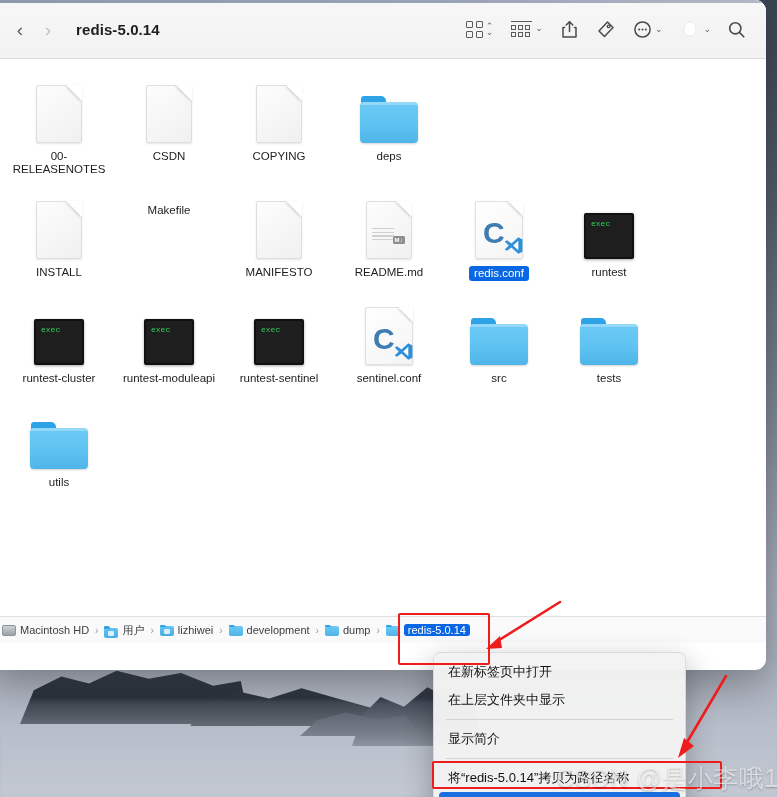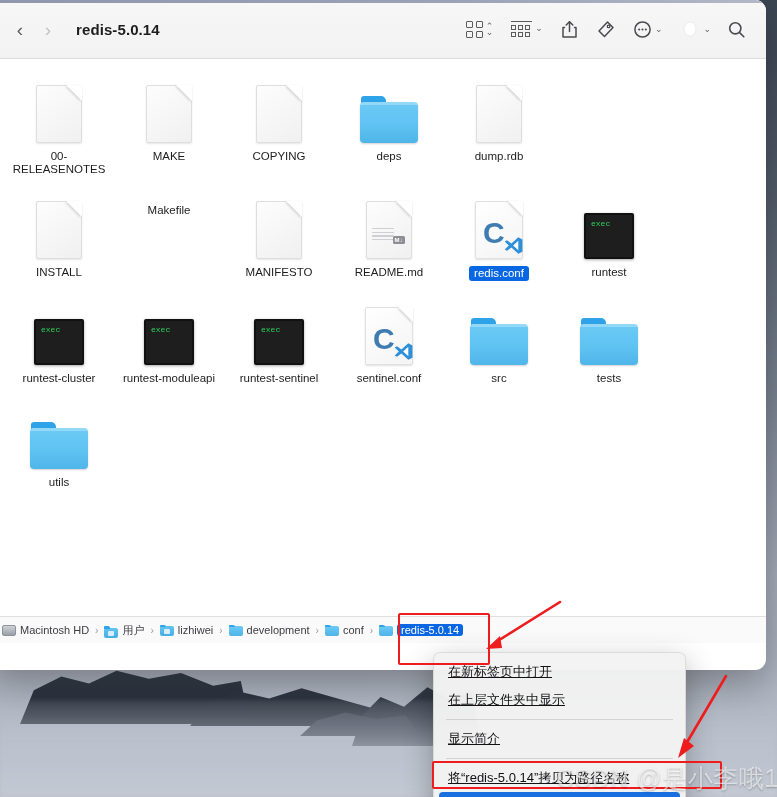--- a/index.html
+++ b/index.html
@@ -235,21 +235,21 @@
     background: rgba(243,243,243,0.97);
     border: 1px solid rgba(0,0,0,0.10);
     border-radius: 7px;
     box-shadow: 0 10px 30px rgba(0,0,0,0.30);
     padding: 5px 0 5px 0;
     overflow: hidden;
     font-size: 13px; color: #121214;
   }
   .mi {
     padding: 5px 12px 5px 14px; line-height: 18px; white-space: nowrap;
-    overflow: hidden; text-overflow: ellipsis; text-decoration: underline;
+    overflow: hidden; text-overflow: ellipsis;
   }
   .mi.hl { background: #1a6fe0; color: #fff; margin: 0 5px; border-radius: 4px; padding-left: 9px; }
   .msep { height: 1px; background: rgba(0,0,0,0.12); margin: 5px 12px; }
 
   
   .ann-rect {
     position: absolute; border: 2.5px solid #ee1c1c; border-radius: 2px; pointer-events: none;
   }
   #ann-rect-crumb { left: 398px; top: 613px; width: 92px; height: 52px; }
   #ann-rect-menuitem { left: 432px; top: 761px; width: 290px; height: 28px; }
@@ -366,42 +366,36 @@
       <div class="cell" style="margin-left:16px;">
         <div class="icon-wrap">
           <div class="doc"></div>
         </div>
         <div class="flabel">00-RELEASENOTES</div>
       </div>
       <div class="cell">
         <div class="icon-wrap">
           <div class="doc"></div>
         </div>
-        <div class="flabel">MAKE</div>
+        <div class="flabel">CSDN</div>
       </div>
       <div class="cell">
         <div class="icon-wrap">
           <div class="doc"></div>
         </div>
         <div class="flabel">COPYING</div>
       </div>
       <div class="cell">
         <div class="icon-wrap">
           <div class="folder">
             <div class="tab"></div>
               <div class="body"></div>
           </div>
         </div>
         <div class="flabel">deps</div>
-      </div>
-      <div class="cell">
-        <div class="icon-wrap">
-          <div class="doc"></div>
-        </div>
-        <div class="flabel">dump.rdb</div>
       </div>
     </div>
 
     <div class="fgrow" style="margin-top:13px;">
       <div class="cell" style="margin-left:16px;">
         <div class="icon-wrap">
           <div class="doc"></div>
         </div>
         <div class="flabel">INSTALL</div>
       </div>
@@ -549,21 +543,21 @@
             <i></i>
           </span>
         <span class="crumb-label">development</span>
       </div>
       <span class="crumb-sep">›</span>
 
       <div class="crumb">
         <span class="mini-folder">
             <i></i>
           </span>
-        <span class="crumb-label">conf</span>
+        <span class="crumb-label">dump</span>
       </div>
       <span class="crumb-sep">›</span>
 
       <div class="crumb active">
         <span class="mini-folder">
             <i></i>
           </span>
         <span class="crumb-label">redis-5.0.14</span>
       </div>
     </div>

